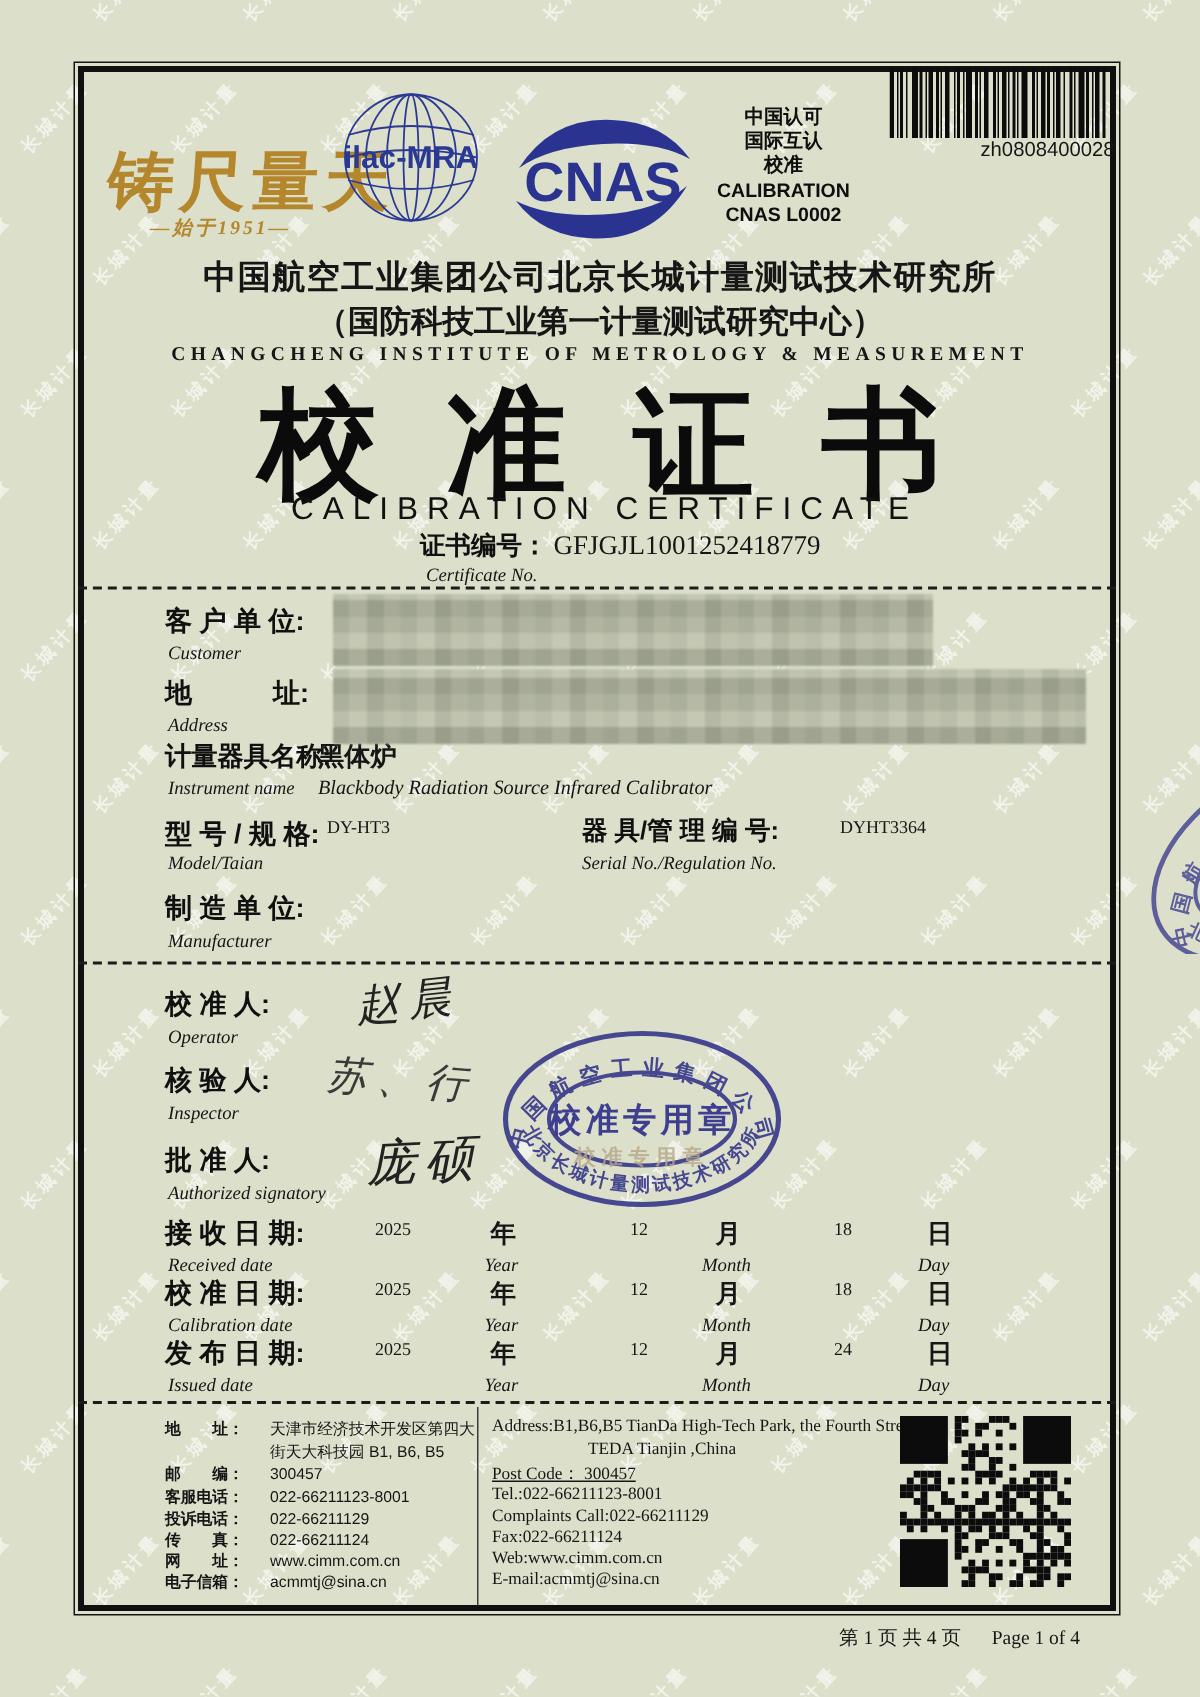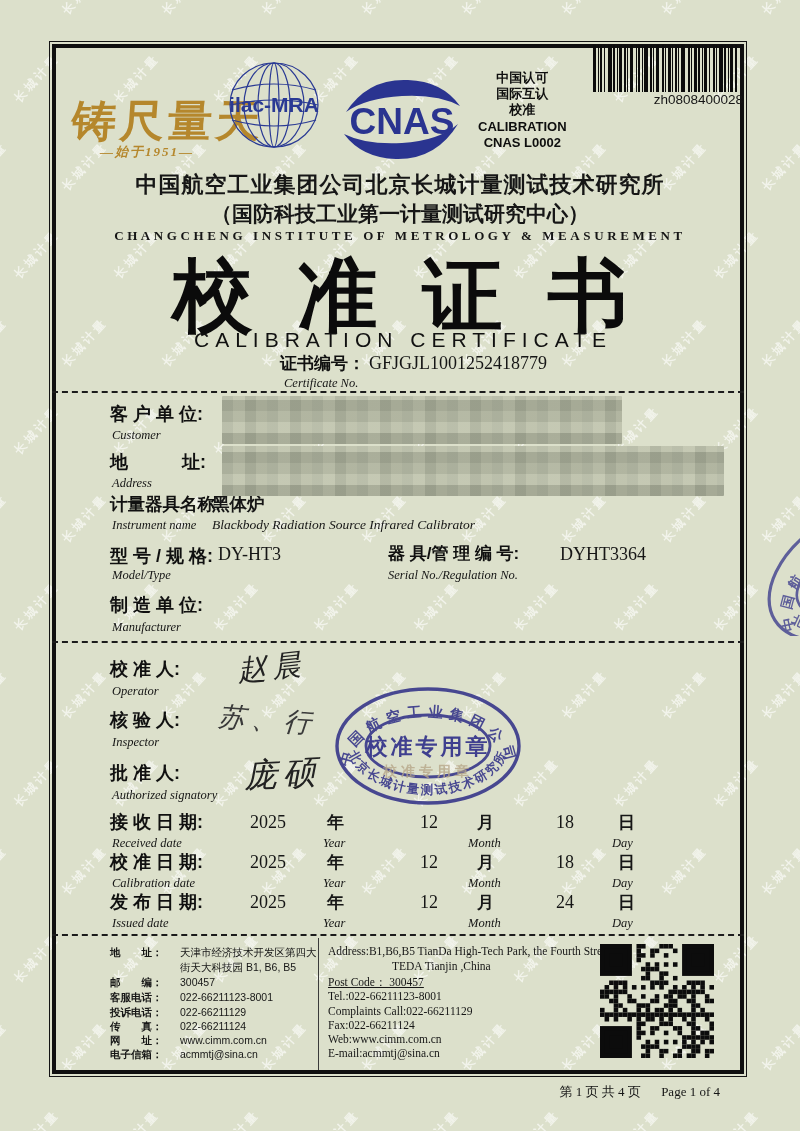--- a/index.html
+++ b/index.html
@@ -25,21 +25,21 @@
   .accr{font-size:13px;line-height:16.2px;font-weight:bold;color:#0e0e0e;}
   .inst1{width:800px;text-align:center;font-size:22px;font-weight:bold;letter-spacing:1px;}
   .inst2{width:800px;text-align:center;font-size:21px;font-weight:bold;}
   .inst-en{width:800px;text-align:center;font-size:13px;font-weight:bold;letter-spacing:3.6px;}
   .big-title{width:800px;text-align:center;font-size:80px;font-weight:bold;
              letter-spacing:45px;padding-left:45px;box-sizing:border-box;color:#0b0b0b;}
   .title-en{width:800px;text-align:center;font-size:21px;letter-spacing:6px;padding-left:6px;
             box-sizing:border-box;color:#111;}
   .label{font-family:"Liberation Sans","DejaVu Sans",sans-serif;font-weight:bold;font-size:18px;color:#101010;}
   .sublabel{font-style:italic;font-size:12.5px;color:#151515;}
-  .val{font-size:18px;}
+  .val{font-size:12px;}
   .valb{font-family:"Liberation Sans","DejaVu Sans",sans-serif;font-weight:bold;font-size:17.5px;}
   .mosaic{position:absolute;z-index:2;filter:blur(.6px);border-radius:1px;
     background:
      repeating-linear-gradient(0deg, rgba(120,126,106,.38) 0 11px, rgba(190,195,172,.38) 11px 22px, rgba(150,156,134,.38) 22px 33px),
      repeating-linear-gradient(90deg, #b8bcaa 0 11px, #c9ccb8 11px 23px, #aeb2a0 23px 34px, #c2c5b1 34px 45px);}
   .sig{font-size:29px;font-style:italic;color:#222;letter-spacing:6px;white-space:nowrap;}
   .unit{font-family:"Liberation Sans","DejaVu Sans",sans-serif;font-weight:bold;font-size:17px;}
   
   .f-cn{font-family:"Liberation Sans","DejaVu Sans",sans-serif;font-size:10.5px;white-space:nowrap;}
   .f-cn .lab{font-weight:bold;display:inline-block;min-width:70px;}
@@ -277,21 +277,21 @@
   <div class="abs sublabel" style="left:112px;top:476px;">Address</div>
   <div class="mosaic" style="left:222px;top:446px;width:502px;height:50px;"></div>
 
   <div class="abs label" style="left:110px;top:492px;font-size:17.5px;">计量器具名称:</div>
   <div class="abs valb" style="left:212px;top:492px;">黑体炉</div>
   <div class="abs sublabel" style="left:112px;top:518px;">Instrument name</div>
   <div class="abs sublabel" style="left:212px;top:517px;font-size:13.5px;">Blackbody Radiation Source Infrared Calibrator</div>
 
   <div class="abs label" style="left:110px;top:516px;margin-top:28px;">型 号 / 规 格:</div>
   <div class="abs val" style="left:218px;top:544px;">DY-HT3</div>
-  <div class="abs sublabel" style="left:112px;top:568px;">Model/Type</div>
+  <div class="abs sublabel" style="left:112px;top:568px;">Model/Taian</div>
 
   <div class="abs label" style="left:388px;top:542px;font-size:17px;">器 具/管 理 编 号:</div>
   <div class="abs val" style="left:560px;top:544px;">DYHT3364</div>
   <div class="abs sublabel" style="left:388px;top:568px;">Serial No./Regulation No.</div>
 
   <div class="abs label" style="left:110px;top:593px;">制 造 单 位:</div>
   <div class="abs sublabel" style="left:112px;top:620px;">Manufacturer</div>
 
   <div class="dashed" style="top:641px;"></div>
 

